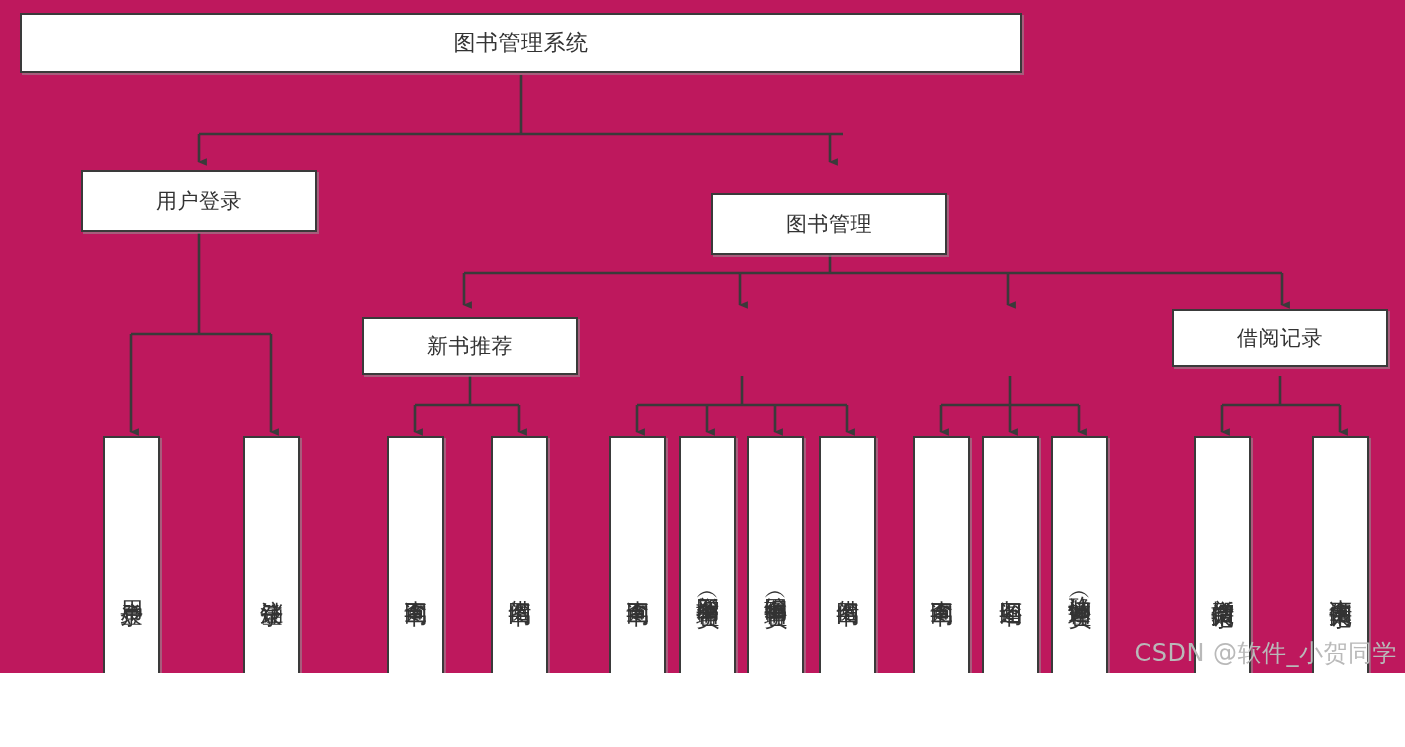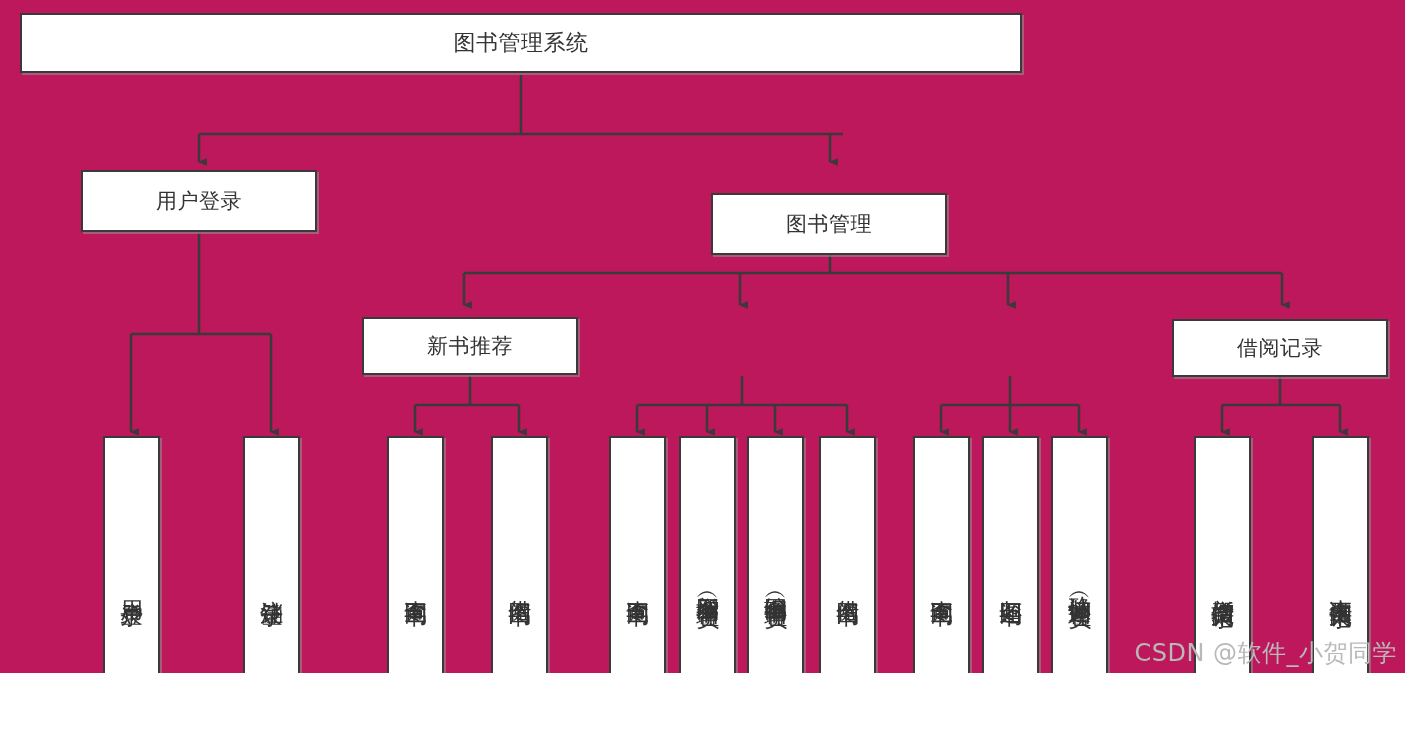--- a/index.html
+++ b/index.html
@@ -139,21 +139,21 @@
   <div class="node horiz" style="left:711px; top:170px; width:236px; height:62px;margin-top:23px;">
     <span class="label">图书管理</span>
   </div>
 
   <div class="node horiz" style="left:362px; top:317px; width:216px; height:58px;">
     <span class="label">新书推荐</span>
   </div>
 
 
 
-  <div class="node horiz" style="left:1172px; top:319px; width:216px; height:58px;">
+  <div class="node horiz" style="left:1172px; top:309px; width:216px; height:58px;">
     <span class="label">借阅记录</span>
   </div>
 
   <div class="node vert" style="left:103px; top:436px; width:57px; height:298px;">
     <span class="label">用户登录</span>
   </div>
 
   <div class="node vert" style="left:243px; top:436px; width:57px; height:298px;">
     <span class="label">注销登录</span>
   </div>

